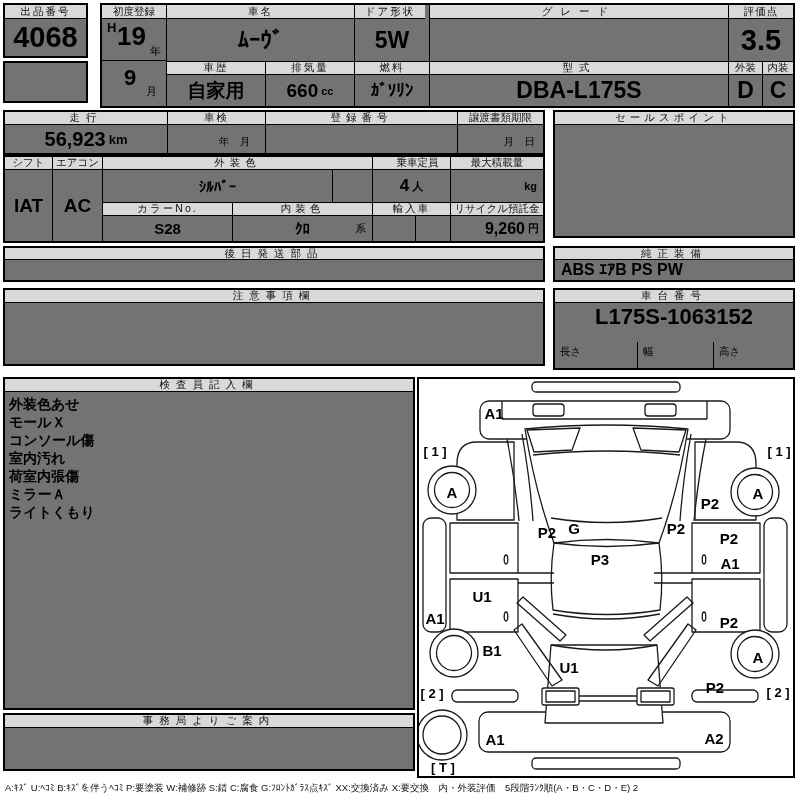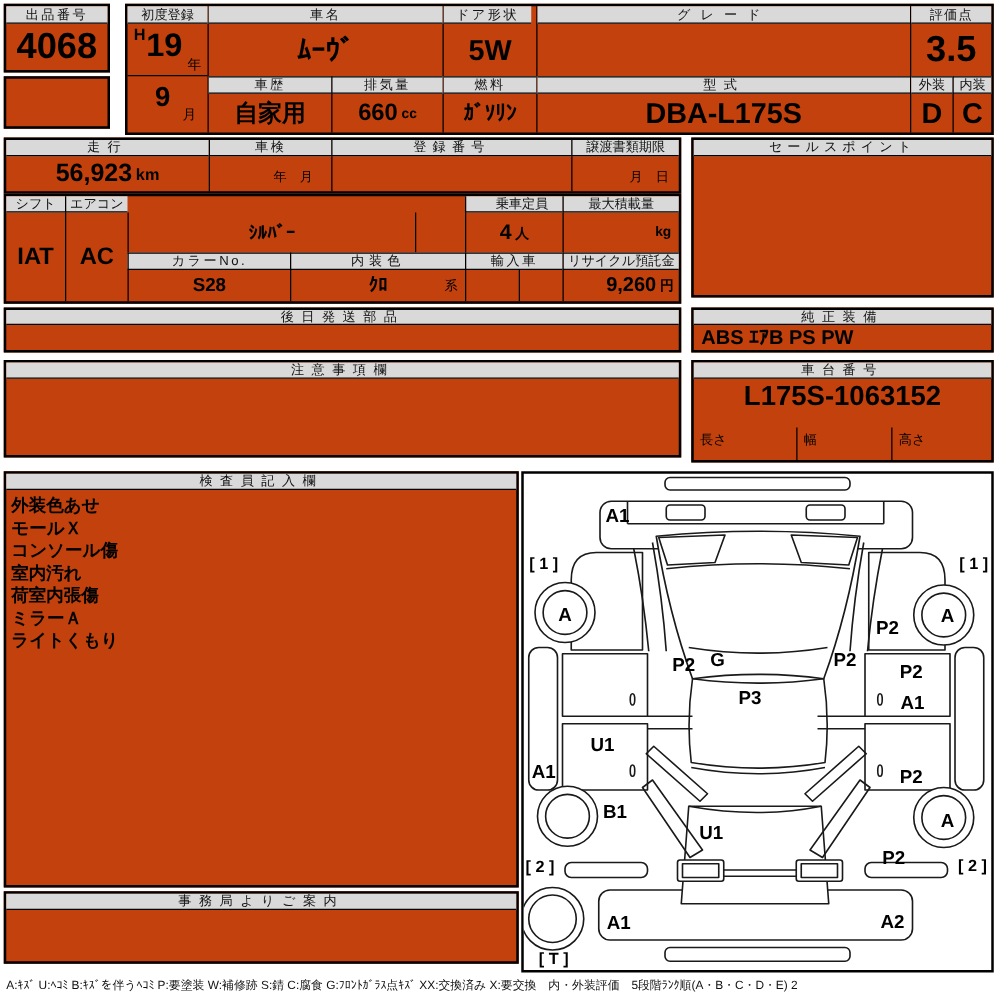--- a/index.html
+++ b/index.html
@@ -1,18 +1,18 @@
 <!DOCTYPE html>
 <html><head>
 <meta charset="utf-8">
 <style>
   html,body{margin:0;padding:0;background:#fff;}
   #sheet{position:relative;width:800px;height:800px;background:#fff;
          font-family:"Liberation Sans","DejaVu Sans",sans-serif;color:#000;overflow:hidden;}
-  .blk{position:absolute;border:2px solid #000;background:#c2410c;box-sizing:border-box;}
+  .blk{position:absolute;border:2px solid #000;background:#737373;box-sizing:border-box;}
   .abs{position:absolute;box-sizing:border-box;}
   .hdr{background:#d9d9d9;border-bottom:1px solid #000;font-size:10.5px;letter-spacing:2px;
        display:flex;align-items:center;justify-content:center;white-space:nowrap;overflow:hidden;color:#111;}
   .cell{display:flex;align-items:center;justify-content:center;white-space:nowrap;}
   .bold{font-weight:bold;}
   .v-xl{font-size:29px;font-weight:bold;}
   .v-lg{font-size:23px;font-weight:bold;}
   .v-md{font-size:19px;font-weight:bold;}
   .v-sm{font-size:15px;font-weight:bold;}
   .unit{font-size:11px;font-weight:bold;margin-left:3px;}
@@ -104,20 +104,21 @@
     <div class="hdr abs" style="left:0;top:0;right:0;height:13px;letter-spacing:4px;">セールスポイント</div>
     <div class="abs" style="left:0;top:13px;right:0;bottom:0;"></div>
   </div>
 
   <div class="blk" style="left:3px;top:155px;width:542px;height:88px;">
     <div class="hdr abs" style="left:0;top:0;width:47px;height:13px;letter-spacing:0;">シフト</div>
     <div class="cell abs v-md" style="left:0;top:13px;width:47px;bottom:0;">IAT</div>
     <div class="hdr abs bl" style="left:47px;top:0;width:50px;height:13px;letter-spacing:0;">エアコン</div>
     <div class="cell abs v-md bl" style="left:47px;top:13px;width:50px;bottom:0;">AC</div>
 
+    <div class="hdr abs bl" style="left:97px;top:0;width:270px;height:13px;letter-spacing:5px;">外装色</div>
     <div class="cell abs bl v-sm" style="left:97px;top:13px;width:230px;height:32px;">ｼﾙﾊﾞｰ</div>
     <div class="abs bl" style="left:327px;top:13px;width:40px;height:32px;"></div>
     <div class="hdr abs bl" style="left:367px;top:0;width:78px;height:13px;letter-spacing:0;padding-left:12px;">乗車定員</div>
     <div class="cell abs bl" style="left:367px;top:13px;width:78px;height:32px;">
       <span style="font-size:17px;font-weight:bold;">4</span>
       <span class="unit">人</span>
     </div>
 
     <div class="hdr abs bl bt" style="left:97px;top:45px;width:130px;height:14px;letter-spacing:2px;">カラーNo.</div>
     <div class="cell abs bl v-sm" style="left:97px;top:59px;width:130px;bottom:0;">S28</div>

